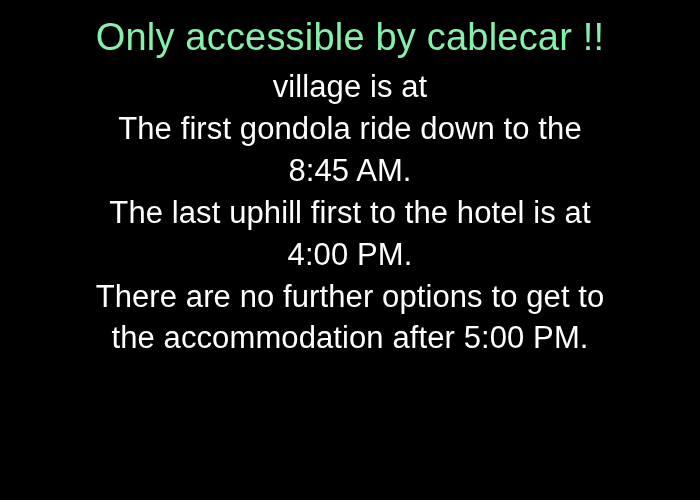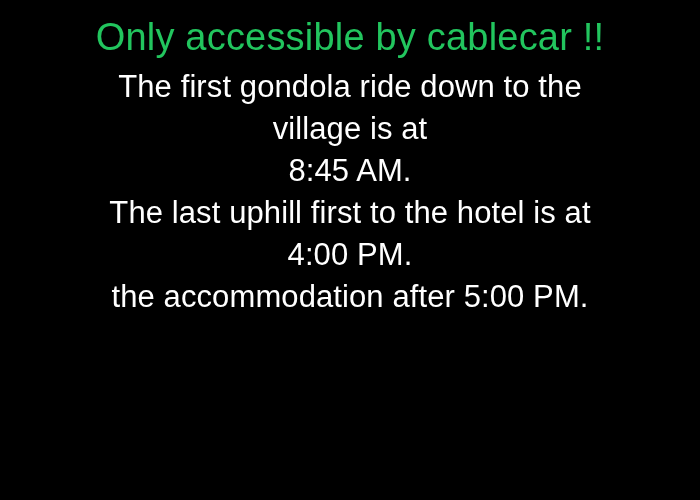--- a/index.html
+++ b/index.html
@@ -17,21 +17,21 @@
     width: 700px;
     height: 500px;
     box-sizing: border-box;
     display: flex;
     flex-direction: column;
     align-items: center;
     justify-content: flex-start;
     padding-top: 14px;
   }
   .headline {
-    color: #22c55e;
+    color: #86efac;
     font-size: 38px;
     line-height: 1.22;
     text-align: center;
     font-weight: 400;
     width: 640px;
     letter-spacing: 0.2px;
   }
   .body-block {
     margin-top: 6px;
     width: 680px;
@@ -44,20 +44,21 @@
     font-weight: 400;
     letter-spacing: 0.1px;
   }
 </style>
 </head>
 <body>
 
 <div class="notice">
   <div class="headline">Only accessible by cablecar !!</div>
   <div class="body-block">
+    <div class="body-line">village is at</div>
     <div class="body-line">The first gondola ride down to the</div>
-    <div class="body-line">village is at</div>
     <div class="body-line">8:45 AM.</div>
     <div class="body-line">The last uphill first to the hotel is at</div>
     <div class="body-line">4:00 PM.</div>
+    <div class="body-line">There are no further options to get to</div>
     <div class="body-line">the accommodation after 5:00 PM.</div>
   </div>
 </div>
 
 </body></html>

